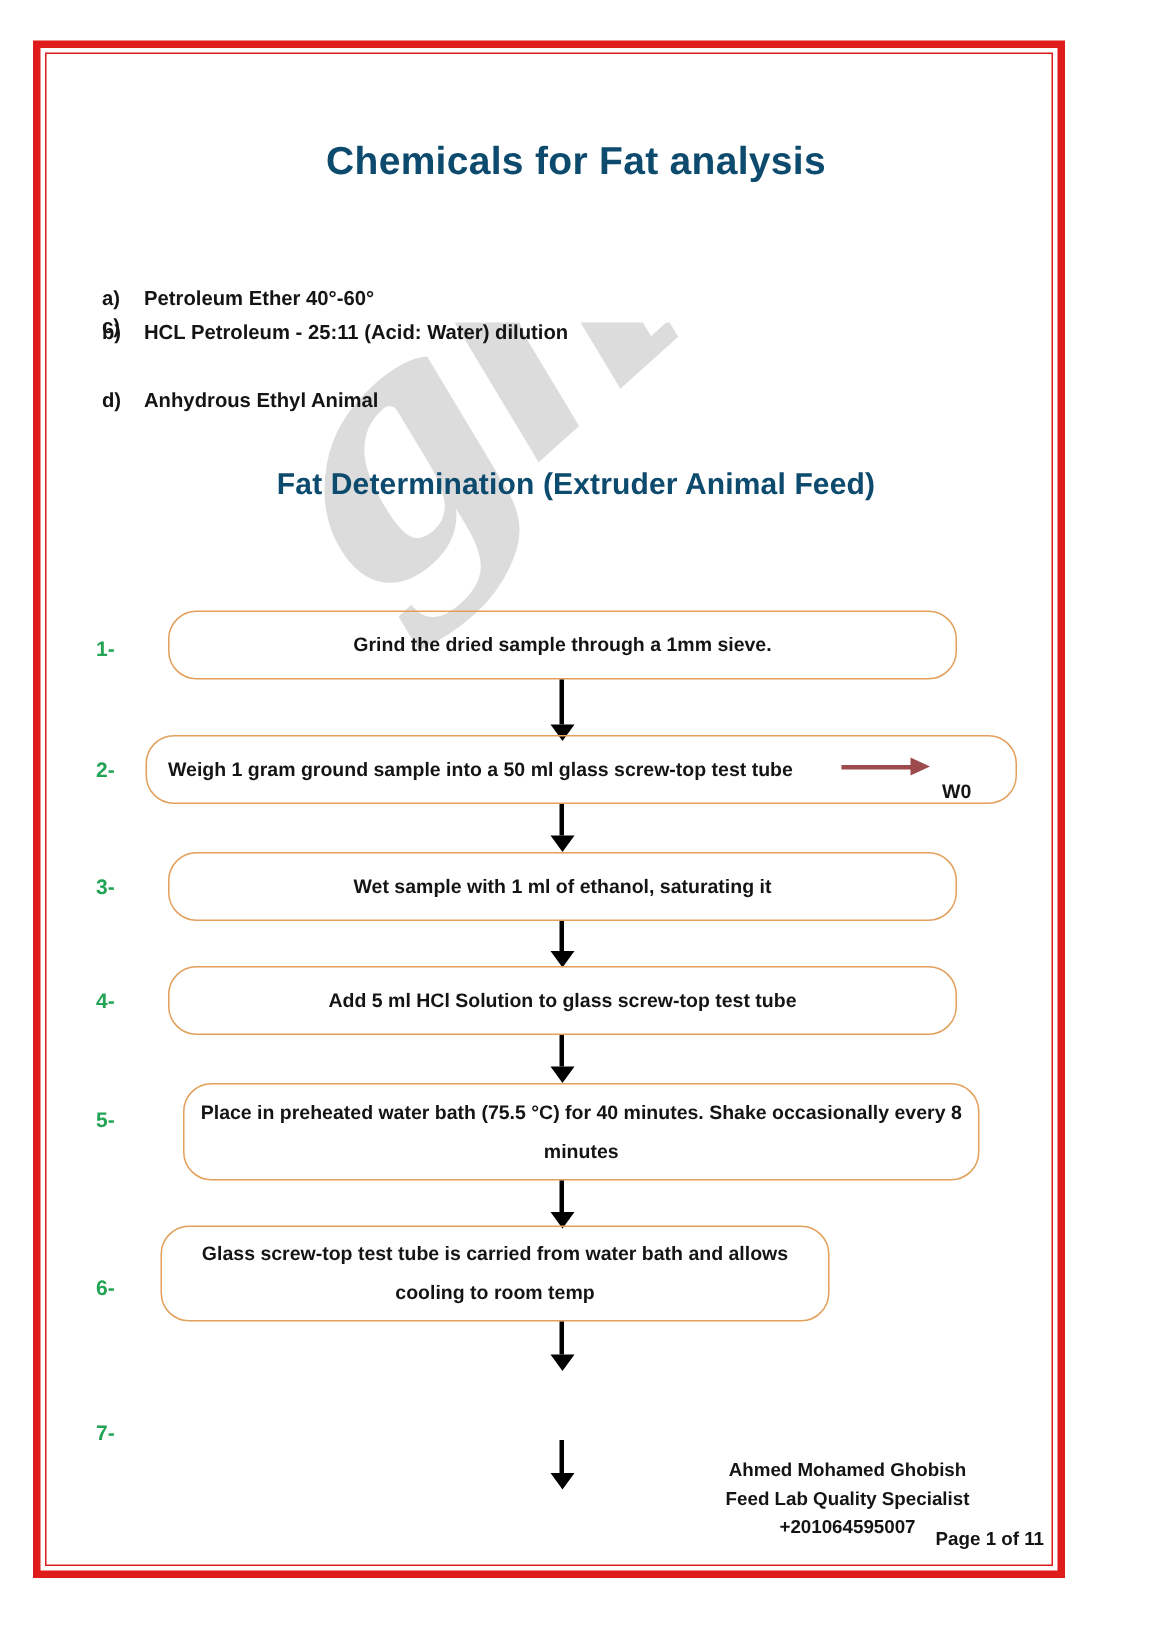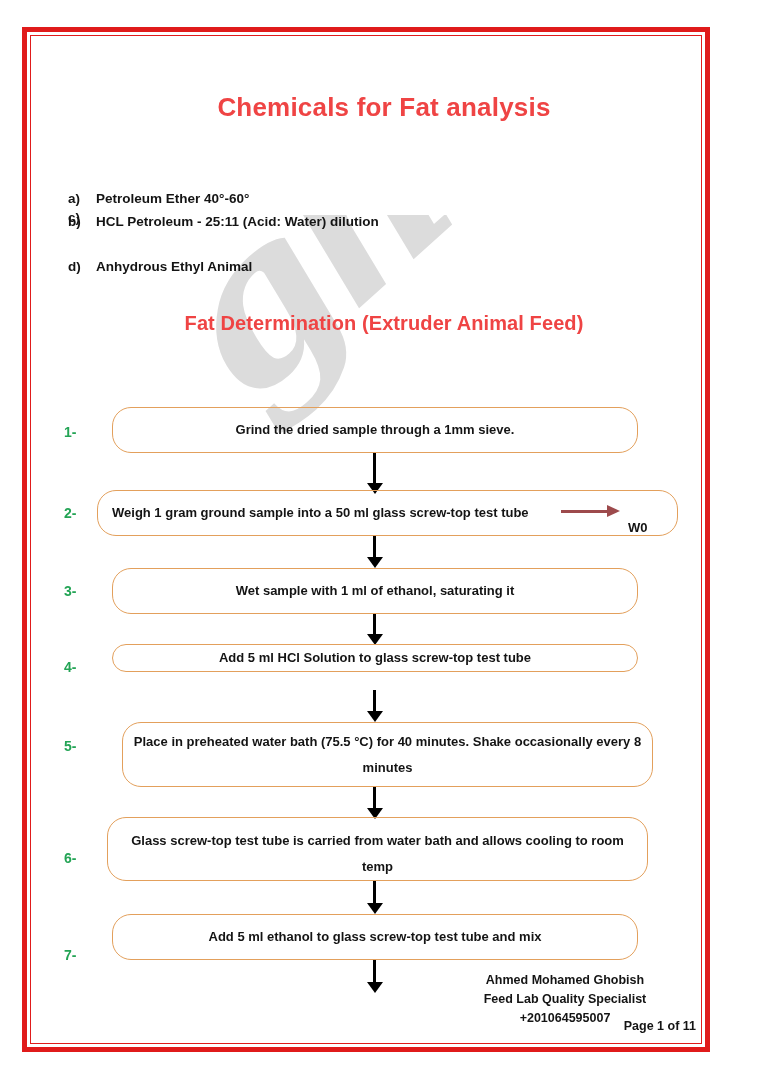--- a/index.html
+++ b/index.html
@@ -71,21 +71,21 @@
     top: 0;
     width: 768px;
     height: 1086px;
     z-index: 2;
   }
 
   .heading {
     position: absolute;
     width: 100%;
     text-align: center;
-    color: #ef4444;
+    color: #0c4a6e;
     font-weight: bold;
     font-family: "Liberation Sans", sans-serif;
   }
   #title-main {
     top: 92px;
     font-size: 26px;
     letter-spacing: 0.2px;
   }
   #title-sub {
     top: 312px;
@@ -292,50 +292,47 @@
     <div class="step-num" style="left:64px; top:583px;">3-</div>
     <div class="step-box" style="left:112px; top:568px; width:526px; height:46px;justify-content:center;">
       <div class="step-text">Wet sample with 1 ml of ethanol, saturating it</div>
     </div>
     <div class="connector" style="left:364px; top:614px; height:31px;">
       <div class="shaft" style="height:20px;"></div>
       <div class="head" style="top:20px;"></div>
     </div>
 
     <div class="step-num" style="left:64px; top:659px;">4-</div>
-    <div class="step-box" style="left:112px; top:644px; width:526px; height:28px;">
+    <div class="step-box" style="left:112px; top:644px; width:526px; height:46px;">
       <div class="step-text">Add 5 ml HCl Solution to glass screw-top test tube</div>
     </div>
     <div class="connector" style="left:364px; top:690px; height:32px;">
       <div class="shaft" style="height:21px;"></div>
       <div class="head" style="top:21px;"></div>
     </div>
 
     <div class="step-num" style="left:64px; top:738px;">5-</div>
     <div class="step-box" style="left:122px; top:722px; width:531px; height:65px;">
       <div class="step-text">Place in preheated water bath (75.5 °C) for 40 minutes. Shake occasionally every 8 minutes</div>
     </div>
     <div class="connector" style="left:364px; top:787px; height:32px;">
       <div class="shaft" style="height:21px;"></div>
       <div class="head" style="top:21px;"></div>
     </div>
 
     <div class="step-num" style="left:64px; top:850px;">6-</div>
-    <div class="step-box" style="left:107px; top:817px; width:541px; height:64px;align-items:flex-end;">
+    <div class="step-box" style="left:107px; top:817px; width:446px; height:64px;">
       <div class="step-text">Glass screw-top test tube is carried from water bath and allows cooling to room temp</div>
     </div>
     <div class="connector" style="left:364px; top:881px; height:33px;">
       <div class="shaft" style="height:22px;"></div>
       <div class="head" style="top:22px;"></div>
     </div>
 
     <div class="step-num" style="left:64px; top:947px;">7-</div>
-    <div class="step-box" style="left:112px; top:914px; width:526px; height:46px;">
-      <div class="step-text">Add 5 ml ethanol to glass screw-top test tube and mix</div>
-    </div>
     <div class="connector" style="left:364px; top:960px; height:33px;">
       <div class="shaft" style="height:22px;"></div>
       <div class="head" style="top:22px;"></div>
     </div>
 
   </div>
 
   <div id="signature">
     <div>Ahmed Mohamed Ghobish</div>
     <div>Feed Lab Quality Specialist</div>

